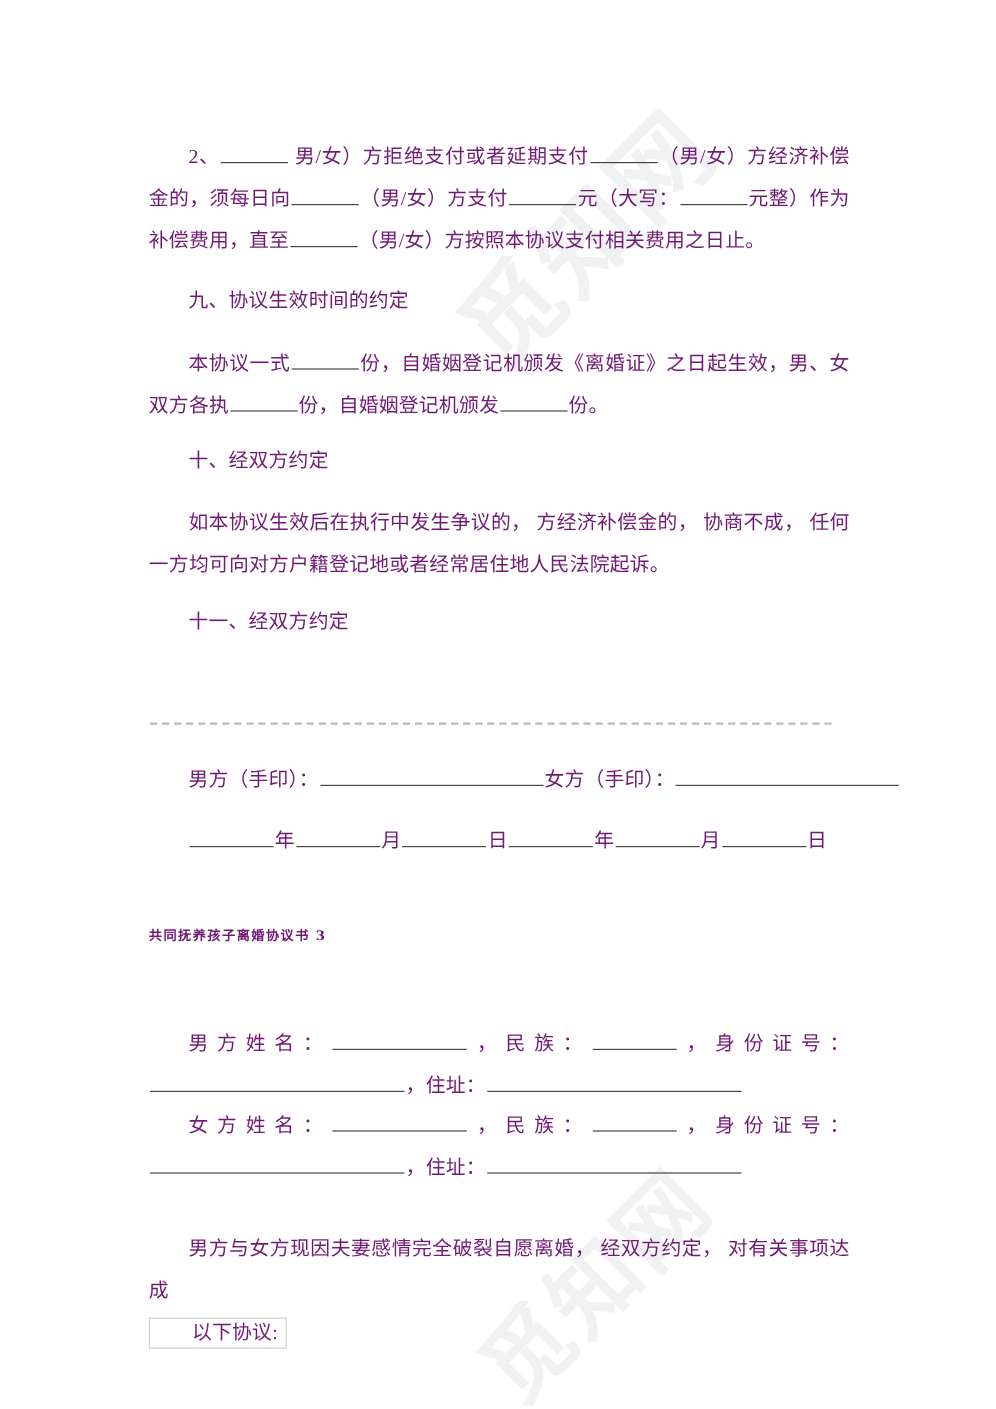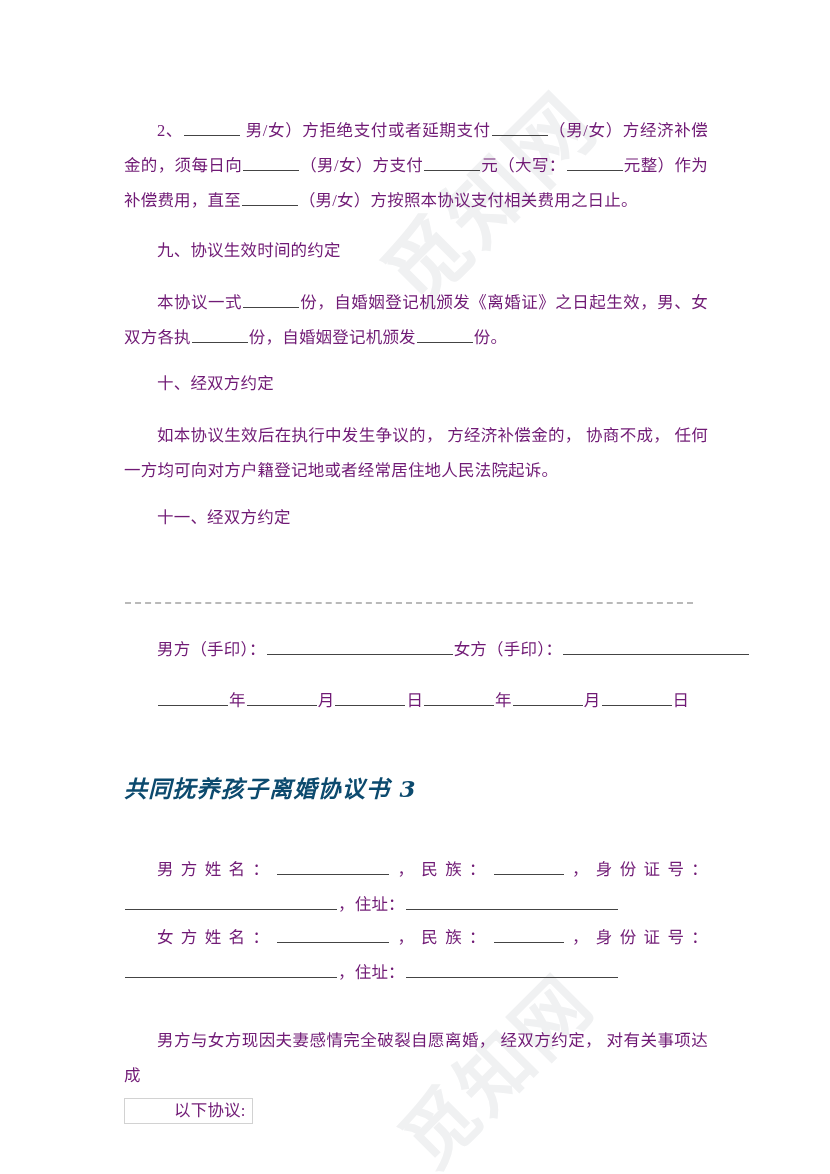--- a/index.html
+++ b/index.html
@@ -91,33 +91,32 @@
     border-top: 2px dashed #b9b9b9;
     z-index: 2;
   }
 
   
   .kai-heading {
     position: absolute;
     left: 124px;
     width: 584px;
     font-family: "DejaVu Serif", "Liberation Serif", serif;
-    font-size: 23px;
+    font-size: 11px;
     font-weight: 600;
-    font-style: italic;
-    color: #0c4a6e;
+    color: #701a75;
     letter-spacing: 1.2px;
     z-index: 2;
   }
 
   
   .boxed {
     display: inline-block;
     border: 1px solid #d2d2d2;
-    padding: 1px 6px 2px 16px;
+    padding: 1px 6px 2px 2px;
     line-height: 1.3;
   }
   .sigline {
     white-space: nowrap;
   }
 </style>
 </head>
 <body>
 
 <div class="page">

